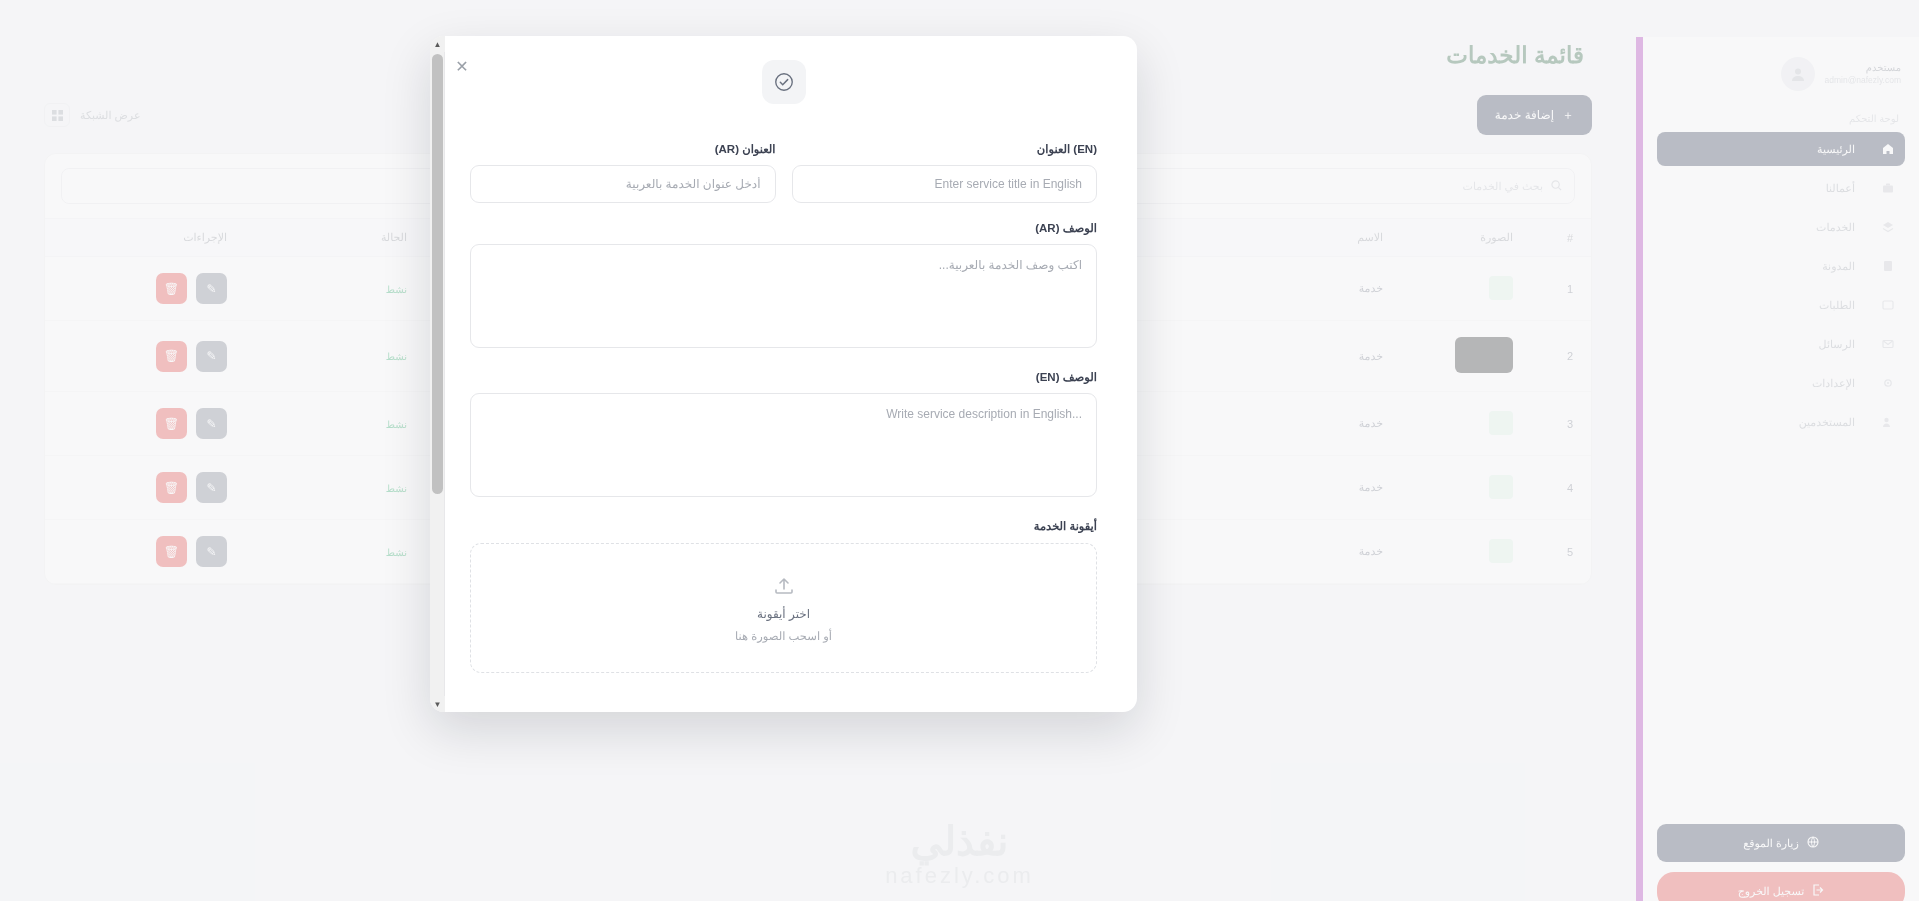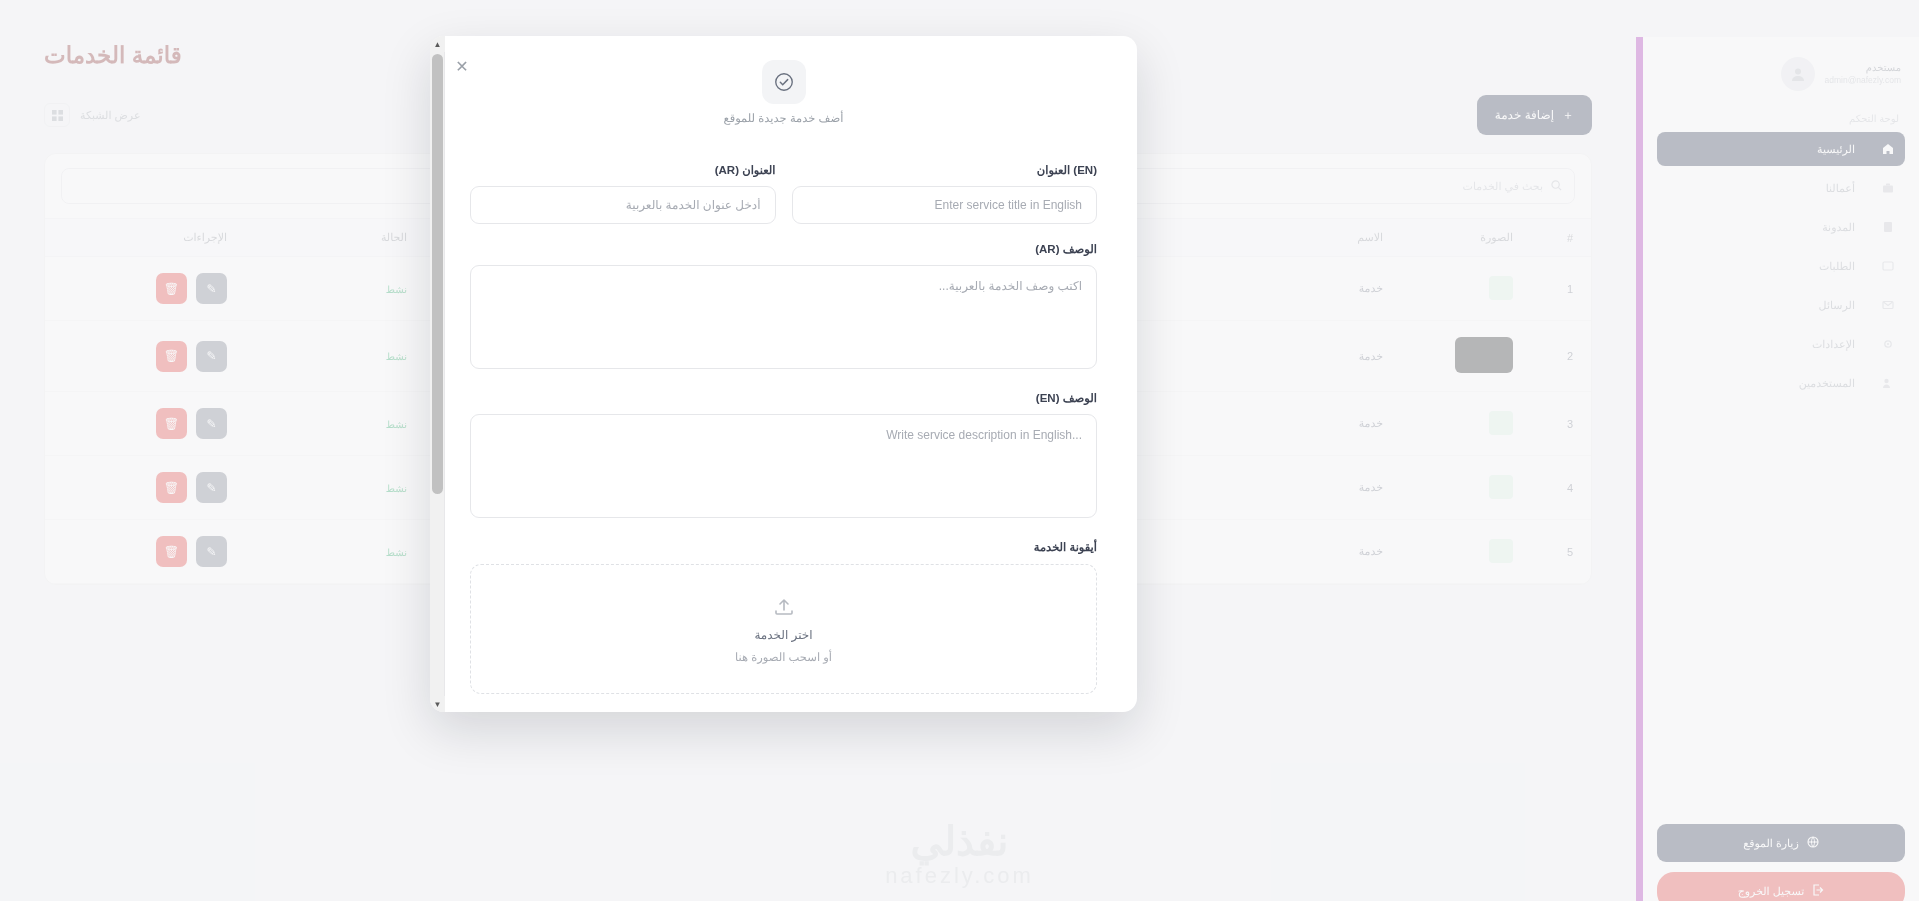--- a/index.html
+++ b/index.html
@@ -66,22 +66,22 @@
   }
   .sb-btn.dark { background: #1f2a44; color: #fff; }
   .sb-btn.red  { background: #e3342f; color: #fff; border-radius: 17px; }
 
   
   .main {
     position: absolute; top: 0; right: 283px; left: 0;
     height: 901px; padding: 28px 44px;
   }
   .main-title {
-    text-align: left; font-size: 23px; font-weight: bold;
-    color: #7f1d1d; margin: 14px 8px 26px 0;
+    text-align: right; font-size: 23px; font-weight: bold;
+    color: #14532d; margin: 14px 8px 26px 0;
   }
   .toolbar { display: flex; justify-content: space-between; align-items: center; margin-bottom: 18px;}
   .btn-add {
     background: #1f2a44; color: #fff; height: 40px;
     border-radius: 9px; padding: 0 18px; font-size: 12px;
     display: flex; align-items: center; gap: 8px; cursor: pointer;
   }
   .view-toggle { display: flex; align-items: center; gap: 10px; font-size: 11px; color: #9aa0a8;}
   .vt-box { width:26px;height:24px;border:1px solid #e4e6ea;border-radius:6px;display:flex;align-items:center;justify-content:center;}
 
@@ -336,20 +336,29 @@
         <svg width="12" height="12" viewBox="0 0 12 12">
             <rect x="1" y="3.5" width="10" height="7" rx="1" fill="#b6bac1"></rect>
             <rect x="4" y="1.5" width="4" height="2" rx="0.6" fill="#b6bac1"></rect>
           </svg>
       </span>
       <span>أعمالنا</span>
     </div>
     <div class="sb-item">
       <span class="ico">
         <svg width="12" height="12" viewBox="0 0 12 12">
+            <path d="M6 1 1 4l5 3 5-3z" fill="#b6bac1"></path>
+            <path d="M1 7.5 6 10.5l5-3" stroke="#b6bac1" fill="none" stroke-width="1.2"></path>
+          </svg>
+      </span>
+      <span>الخدمات</span>
+    </div>
+    <div class="sb-item">
+      <span class="ico">
+        <svg width="12" height="12" viewBox="0 0 12 12">
             <rect x="2" y="1" width="8" height="10" rx="1" fill="#b6bac1"></rect>
           </svg>
       </span>
       <span>المدونة</span>
     </div>
     <div class="sb-item">
       <span class="ico">
         <svg width="12" height="12" viewBox="0 0 12 12">
             <rect x="1" y="2" width="10" height="8" rx="1.2" stroke="#b6bac1" fill="none" stroke-width="1.2"></rect>
           </svg>
@@ -416,21 +425,20 @@
   <div class="modal">
 
     <div class="modal-scrollarea">
       <div class="modal-badge">
         <svg width="22" height="22" viewBox="0 0 24 24">
             <circle cx="12" cy="12" r="9" stroke="#6b7280" fill="none" stroke-width="1.5"></circle>
             <path d="M8 12.3l2.6 2.6L16 9.4" stroke="#6b7280" fill="none" stroke-width="1.6" stroke-linecap="round"></path>
           </svg>
       </div>
 
-      <div class="modal-sub">أضف خدمة جديدة للموقع</div>
 
       <div class="fields-row">
         <div class="field">
           <label class="field-label ltr">العنوان (EN)</label>
           <input class="input ltr" type="text" placeholder="Enter service title in English" style="">
         </div>
         <div class="field">
           <label class="field-label">العنوان (AR)</label>
           <input class="input" type="text" placeholder="أدخل عنوان الخدمة بالعربية" style="">
         </div>
@@ -448,21 +456,21 @@
 
       <div class="block">
         <label class="field-label">أيقونة الخدمة</label>
         <div class="dropzone">
           <span>
             <svg width="24" height="24" viewBox="0 0 24 24">
                 <path d="M12 16V6M12 6l-4 4M12 6l4 4" stroke="#b6bac1" fill="none" stroke-width="1.6" stroke-linecap="round"></path>
                 <path d="M4 17v2a1 1 0 0 0 1 1h14a1 1 0 0 0 1-1v-2" stroke="#b6bac1" fill="none" stroke-width="1.6" stroke-linecap="round"></path>
               </svg>
           </span>
-          <span class="dz-strong">اختر الخدمة</span>
+          <span class="dz-strong">اختر أيقونة</span>
           <span>أو اسحب الصورة هنا</span>
         </div>
       </div>
     </div>
 
     <div class="modal-close">✕</div>
 
     <div class="scrollbar">
       <div class="sb-arrow up">▲</div>
       <div class="sb-thumb"></div>

